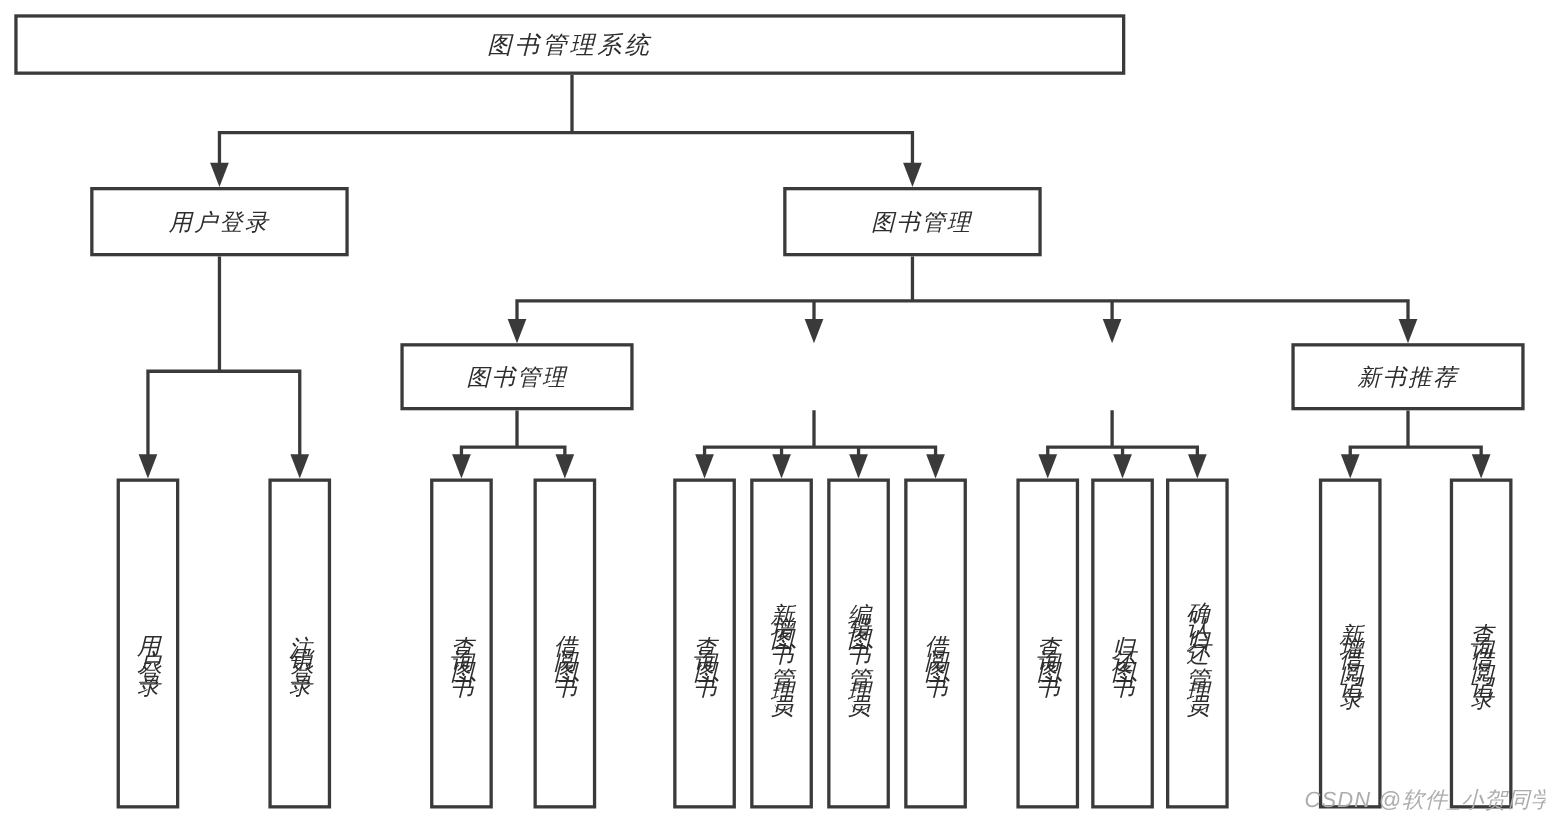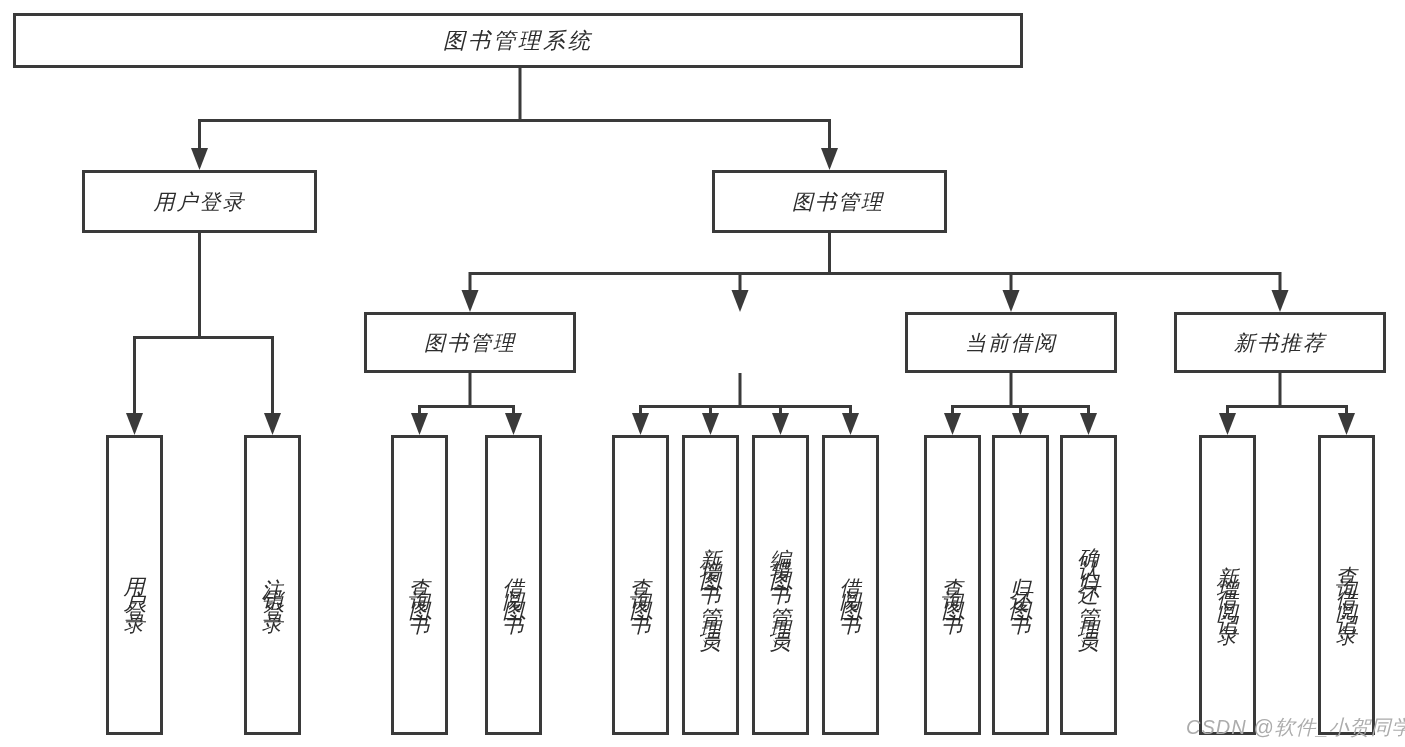--- a/index.html
+++ b/index.html
@@ -102,21 +102,20 @@
       <polygon points="1338,413 1355,413 1346.5,435"></polygon>
     </g>
   </svg>
 
   <div class="box h root" style="left:13px;top:13px;width:1010px;height:55px;">图书管理系统</div>
 
   <div class="box h" style="left:82px;top:170px;width:235px;height:63px;">用户登录</div>
   <div class="box h" style="left:712px;top:170px;width:235px;height:63px;padding-left:17px;">图书管理</div>
 
   <div class="box h" style="left:364px;top:312px;width:212px;height:61px;">图书管理</div>
-  <div class="box h" style="left:905px;top:312px;width:212px;height:61px;">当前借阅</div>
   <div class="box h" style="left:1174px;top:312px;width:212px;height:61px;">新书推荐</div>
 
   <div class="box v" style="left:106px;top:435px;width:57px;height:300px;">
     <span>用户登录</span>
   </div>
   <div class="box v" style="left:244px;top:435px;width:57px;height:300px;">
     <span>注销登录</span>
   </div>
 
   <div class="box v" style="left:391px;top:435px;width:57px;height:300px;">

